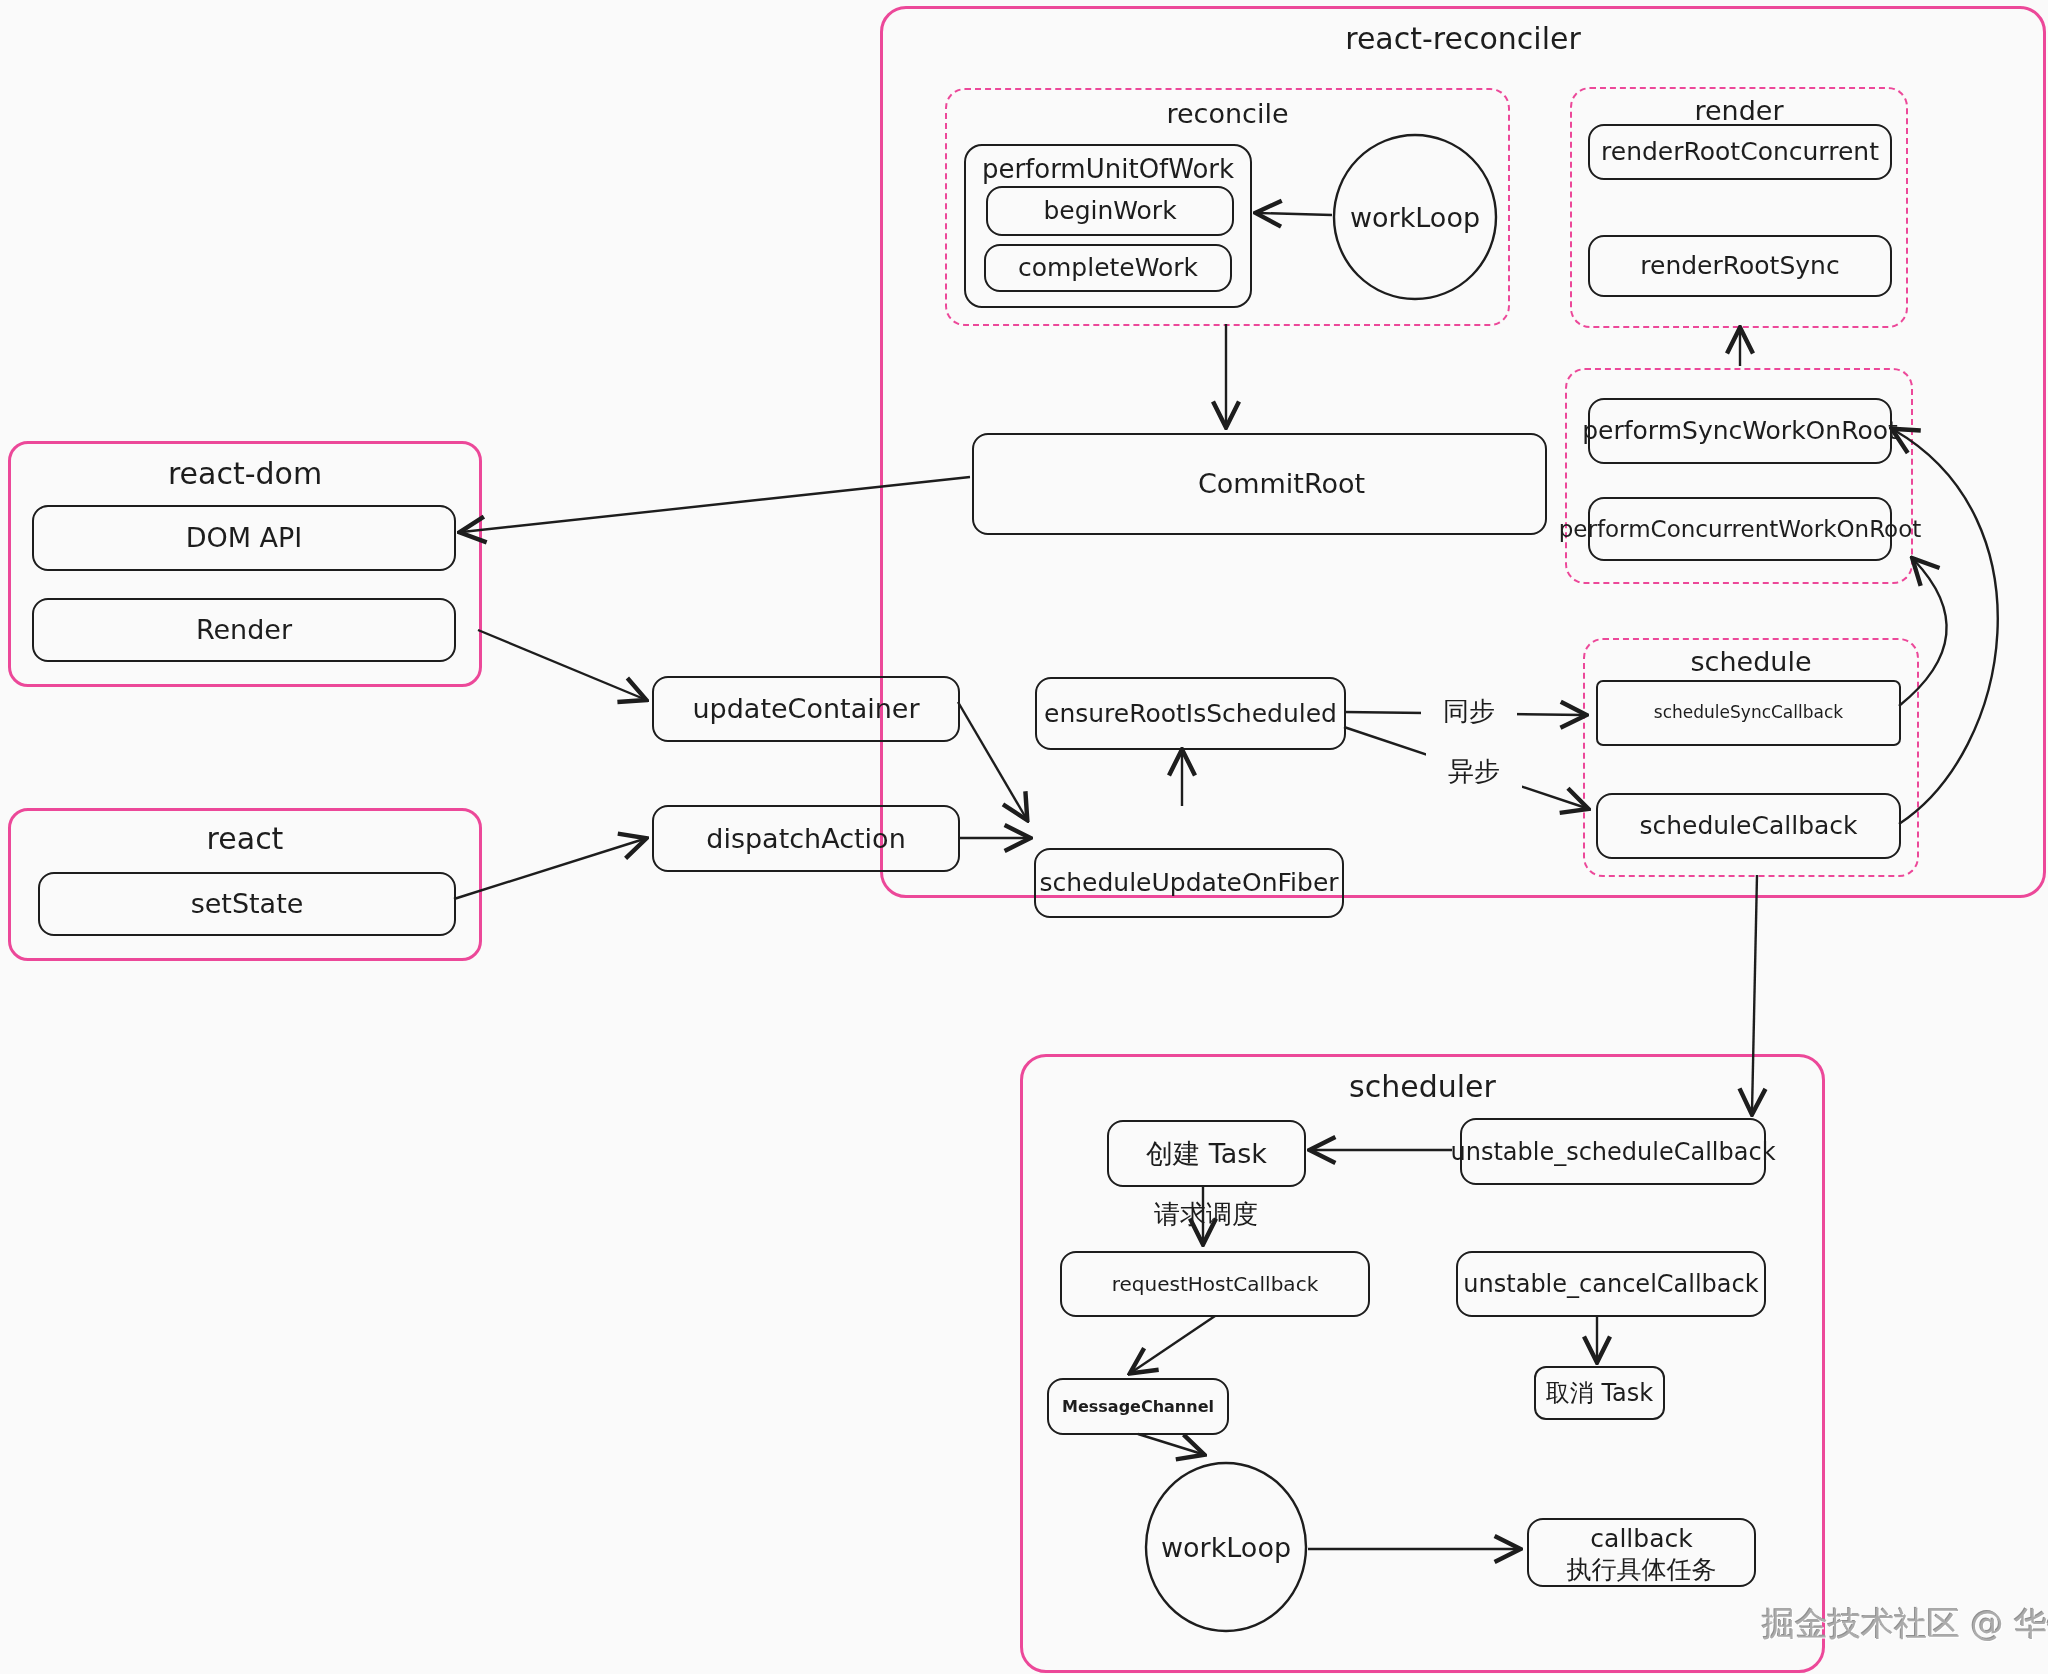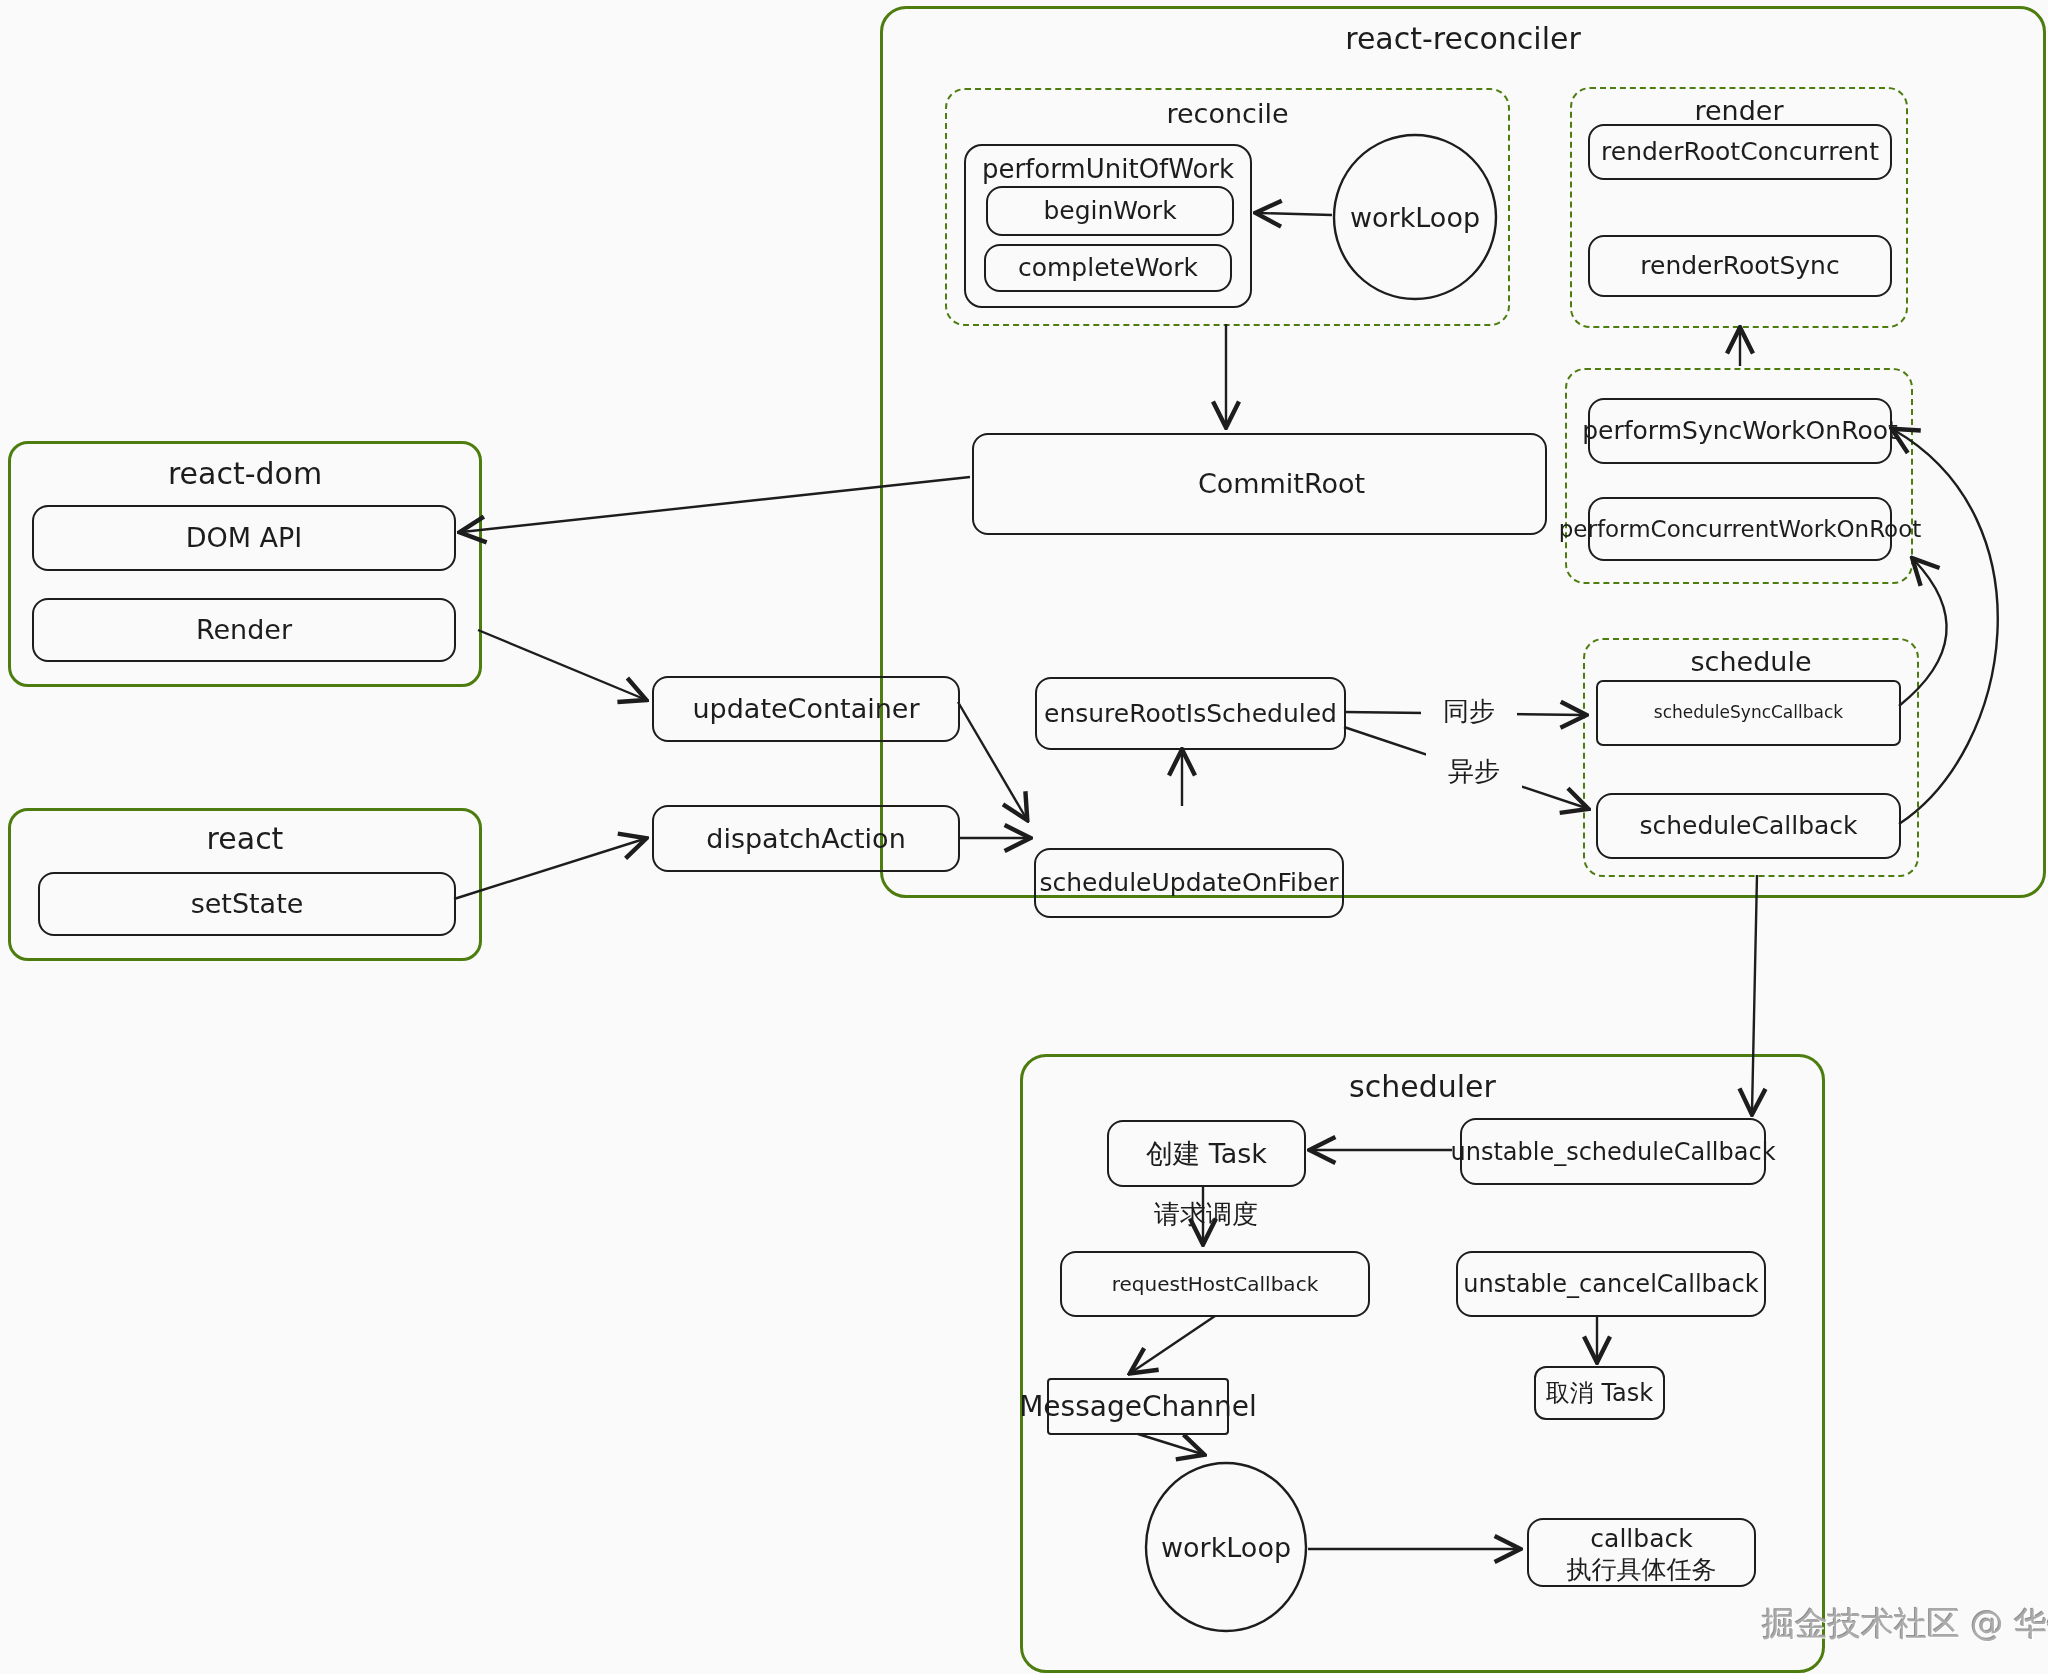--- a/index.html
+++ b/index.html
@@ -5,21 +5,21 @@
   html,body{
     margin:0;padding:0;background:#fafafa;
     font-family:"DejaVu Sans","Liberation Sans",sans-serif;
     color:#1d1d1d;
   }
   .canvas{
     position:relative;width:2048px;height:1674px;background:#fafafa;overflow:hidden;
   }
   
   .grp{
-    position:absolute;border:3px solid #4d7c0f;border-radius:26px;
+    position:absolute;border:3px solid #ec4899;border-radius:26px;
     background:transparent;z-index:1;
   }
   .grp.dashed{border-style:dashed;border-width:2.5px;border-radius:20px;}
   .grp-title{
     position:absolute;top:12px;left:0;right:0;text-align:center;
     font-size:30px;z-index:3;
   }
   
   .node{
     position:absolute;border:2.6px solid #1d1d1d;border-radius:16px;
@@ -144,21 +144,21 @@
   <div class="node" style="left:1034px;top:848px;width:306px;height:66px;font-size:25px;">scheduleUpdateOnFiber</div>
 
   <div class="node" style="left:1596px;top:680px;width:301px;height:62px;font-size:17px;border-radius:7px;">scheduleSyncCallback</div>
   <div class="node" style="left:1596px;top:793px;width:301px;height:62px;font-size:25px;">scheduleCallback</div>
 
   <div class="node" style="left:1107px;top:1120px;width:195px;height:63px;">创建 Task</div>
   <div class="node" style="left:1460px;top:1118px;width:302px;height:63px;font-size:24px;">unstable_scheduleCallback</div>
   <div class="node" style="left:1060px;top:1251px;width:306px;height:62px;font-size:20px;">requestHostCallback</div>
   <div class="node" style="left:1456px;top:1251px;width:306px;height:62px;font-size:24px;">unstable_cancelCallback</div>
   <div class="node" style="left:1534px;top:1366px;width:127px;height:50px;font-size:24px;border-radius:12px;">取消 Task</div>
-  <div class="node" style="left:1047px;top:1378px;width:178px;height:53px;font-size:28px;border-radius:4px;">MessageChannel</div>
+  <div class="node" style="left:1047px;top:1378px;width:178px;height:53px;font-size:16px;border-radius:16px;font-weight:bold;">MessageChannel</div>
 
   <div class="ellipse-label" style="left:1146px;top:1526px;width:160px;height:42px;">workLoop</div>
 
   <div class="node multiline" style="left:1527px;top:1518px;width:225px;height:65px;justify-content:flex-end;">
     <span>callback</span>
     <span>执行具体任务</span>
   </div>
 
   <div class="edge-label" style="left:1421px;top:690px;width:88px;height:42px;">同步</div>
   <div class="edge-label" style="left:1426px;top:750px;width:88px;height:42px;">异步</div>

